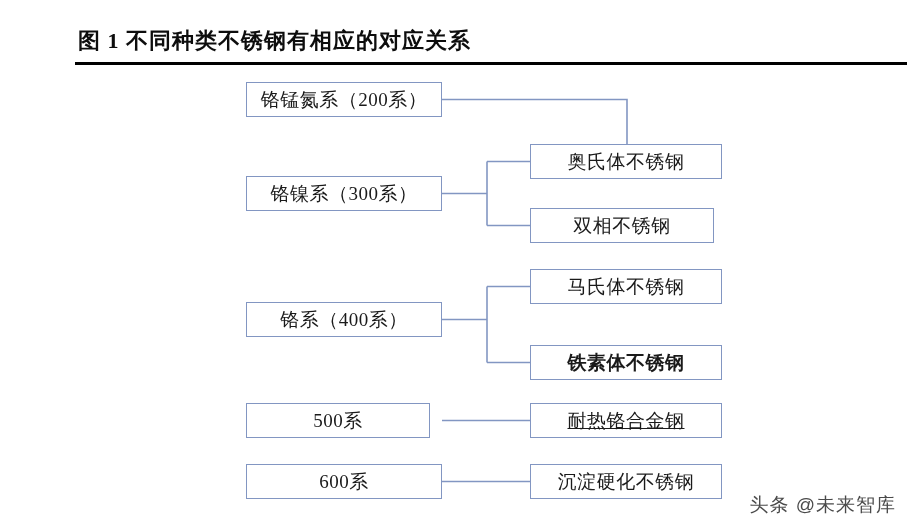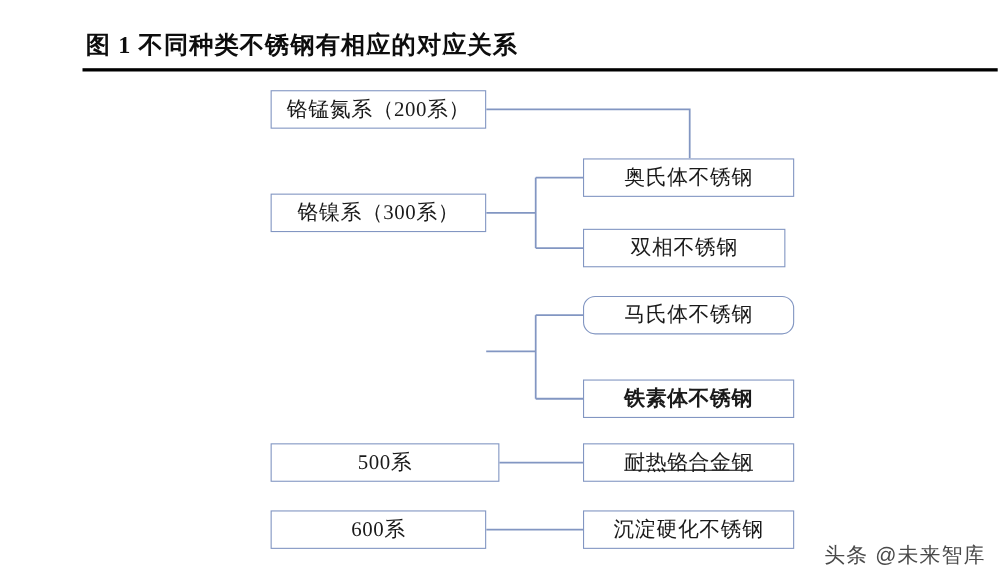--- a/index.html
+++ b/index.html
@@ -116,30 +116,31 @@
       <path d="M442,420.5 L530,420.5"></path>
 
       <path d="M442,481.5 L530,481.5"></path>
     </g>
   </svg>
 
   <div class="node" style="left:246px; top:82px;  width:196px; height:35px;text-align:center;">铬锰氮系（200系）</div>
 
   <div class="node" style="left:246px; top:176px; width:196px; height:35px;">铬镍系（300系）</div>
 
+  <div class="node" style="left:246px; top:302px; width:196px; height:35px;">铬系（400系）</div>
 
-  <div class="node" style="left:246px; top:403px; width:208px; height:35px;">500系</div>
+  <div class="node" style="left:246px; top:403px; width:184px; height:35px;">500系</div>
 
   <div class="node" style="left:246px; top:464px; width:196px; height:35px;">600系</div>
 
   <div class="node" style="left:530px; top:144px; width:192px; height:35px;">奥氏体不锈钢</div>
 
   <div class="node" style="left:530px; top:208px; width:184px; height:35px;">双相不锈钢</div>
 
-  <div class="node" style="left:530px; top:269px; width:192px; height:35px;border-radius:11px;">马氏体不锈钢</div>
+  <div class="node" style="left:530px; top:269px; width:192px; height:35px;">马氏体不锈钢</div>
 
   <div class="node" style="left:530px; top:345px; width:192px; height:35px;font-weight:bold;">铁素体不锈钢</div>
 
   <div class="node" style="left:530px; top:403px; width:192px; height:35px;text-decoration:underline;">耐热铬合金钢</div>
 
   <div class="node" style="left:530px; top:464px; width:192px; height:35px;">沉淀硬化不锈钢</div>
 
 </div>
 
 <div id="watermark">头条 @未来智库</div>

